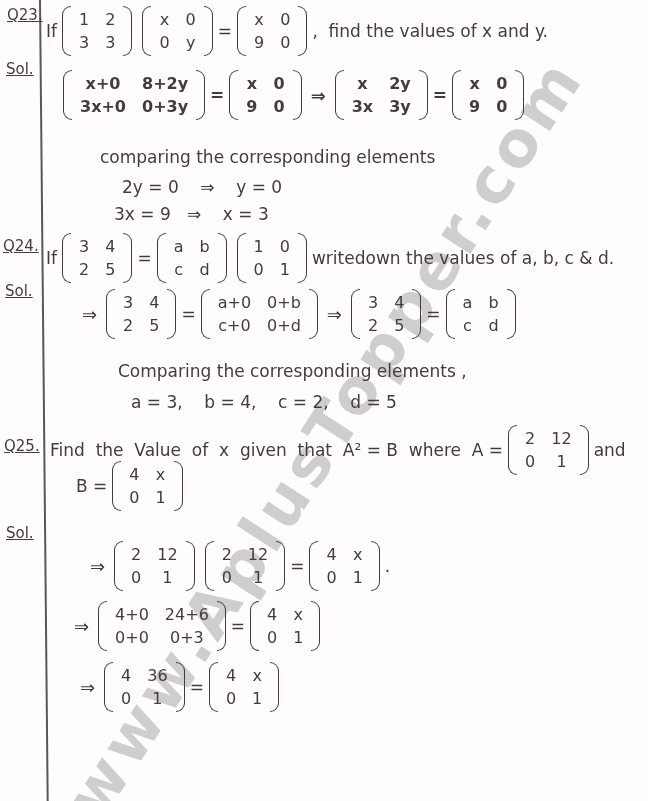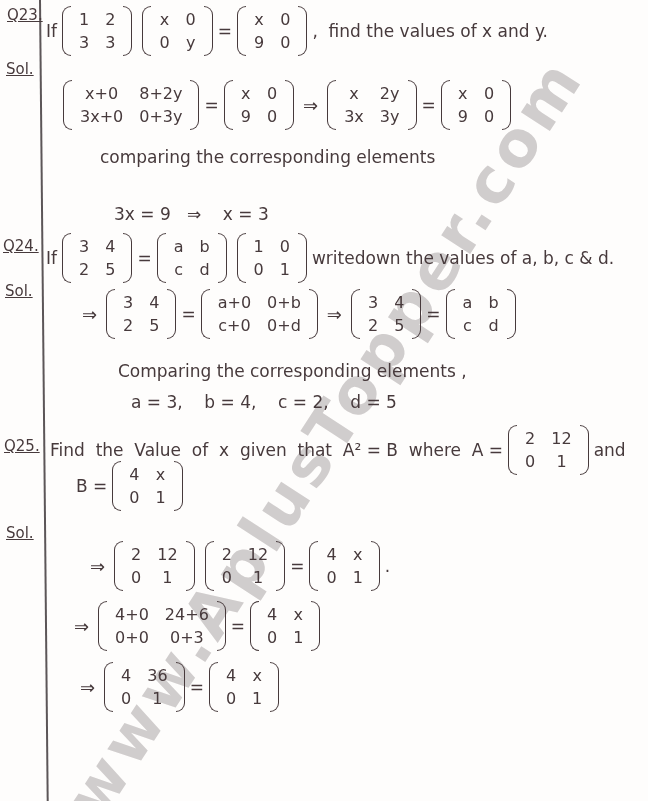--- a/index.html
+++ b/index.html
@@ -95,32 +95,35 @@
 
   <div class="row" style="left:46px; top:6px;">
     <span class="txt">If</span>
     <span class="mx"><span class="bl"></span><span class="cells"><span class="cell">1</span><span class="cell">2</span><span class="cell">3</span><span class="cell">3</span></span><span class="brr"></span></span>
     <span class="mx"><span class="bl"></span><span class="cells"><span class="cell">x</span><span class="cell">0</span><span class="cell">0</span><span class="cell">y</span></span><span class="brr"></span></span>
     <span class="txt">=</span>
     <span class="mx"><span class="bl"></span><span class="cells"><span class="cell">x</span><span class="cell">0</span><span class="cell">9</span><span class="cell">0</span></span><span class="brr"></span></span>
     <span class="txt">,  find the values of x and y.</span>
   </div>
 
-  <div class="row" style="left:58px; top:80px;">
+  <div class="row" style="left:58px; top:70px;font-weight:bold;">
     <span class="mx"><span class="bl"></span><span class="cells"><span class="cell">x+0</span><span class="cell">8+2y</span><span class="cell">3x+0</span><span class="cell">0+3y</span></span><span class="brr"></span></span>
     <span class="txt">=</span>
     <span class="mx"><span class="bl"></span><span class="cells"><span class="cell">x</span><span class="cell">0</span><span class="cell">9</span><span class="cell">0</span></span><span class="brr"></span></span>
     <span class="arrow">⇒</span>
     <span class="mx"><span class="bl"></span><span class="cells"><span class="cell">x</span><span class="cell">2y</span><span class="cell">3x</span><span class="cell">3y</span></span><span class="brr"></span></span>
     <span class="txt">=</span>
     <span class="mx"><span class="bl"></span><span class="cells"><span class="cell">x</span><span class="cell">0</span><span class="cell">9</span><span class="cell">0</span></span><span class="brr"></span></span>
   </div>
 
   <div class="row" style="left:100px; top:147px;">
     <span class="txt">comparing the corresponding elements</span>
+  </div>
+  <div class="row" style="left:122px; top:177px;">
+    <span class="txt">2y = 0    ⇒    y = 0</span>
   </div>
   <div class="row" style="left:114px; top:204px;">
     <span class="txt">3x = 9   ⇒    x = 3</span>
   </div>
 
   <div class="row" style="left:46px; top:233px;">
     <span class="txt">If</span>
     <span class="mx"><span class="bl"></span><span class="cells"><span class="cell">3</span><span class="cell">4</span><span class="cell">2</span><span class="cell">5</span></span><span class="brr"></span></span>
     <span class="txt">=</span>
     <span class="mx"><span class="bl"></span><span class="cells"><span class="cell">a</span><span class="cell">b</span><span class="cell">c</span><span class="cell">d</span></span><span class="brr"></span></span>

